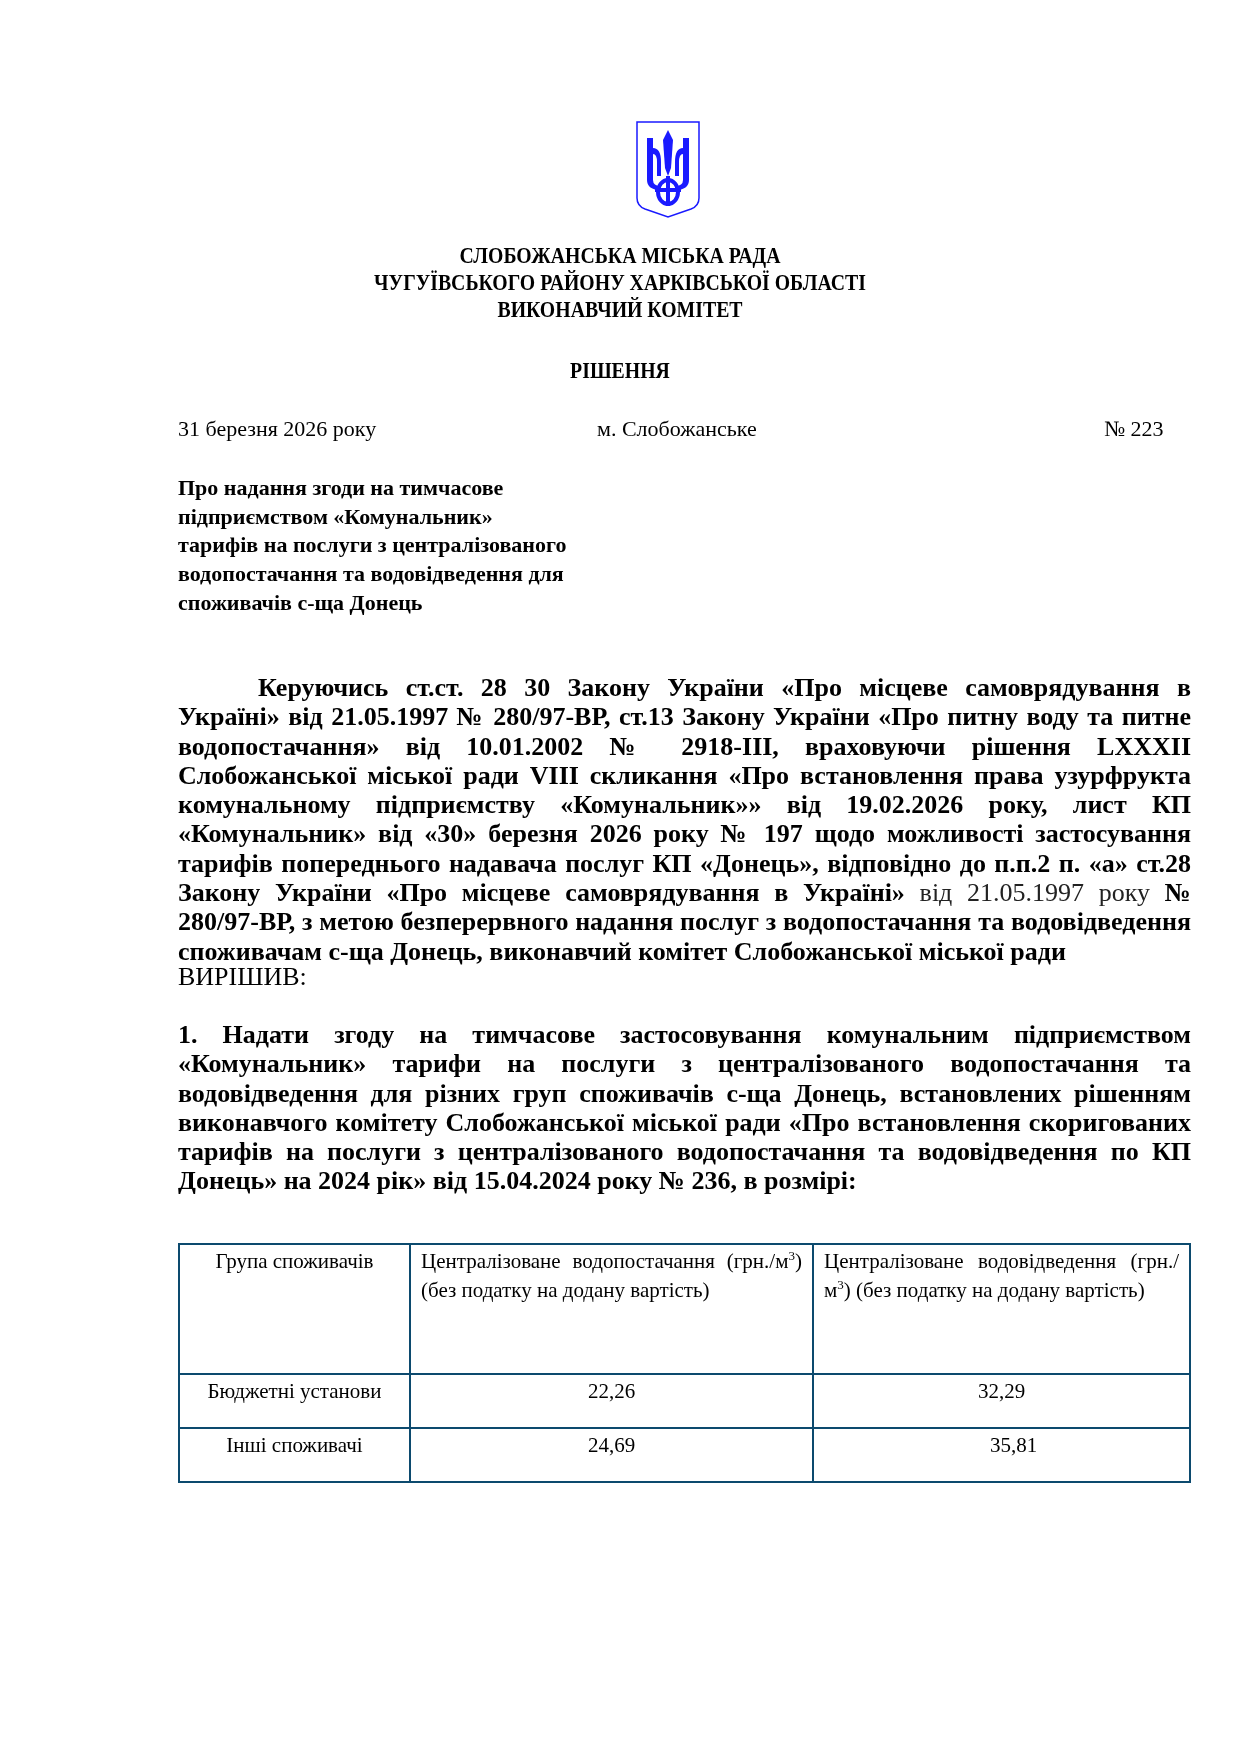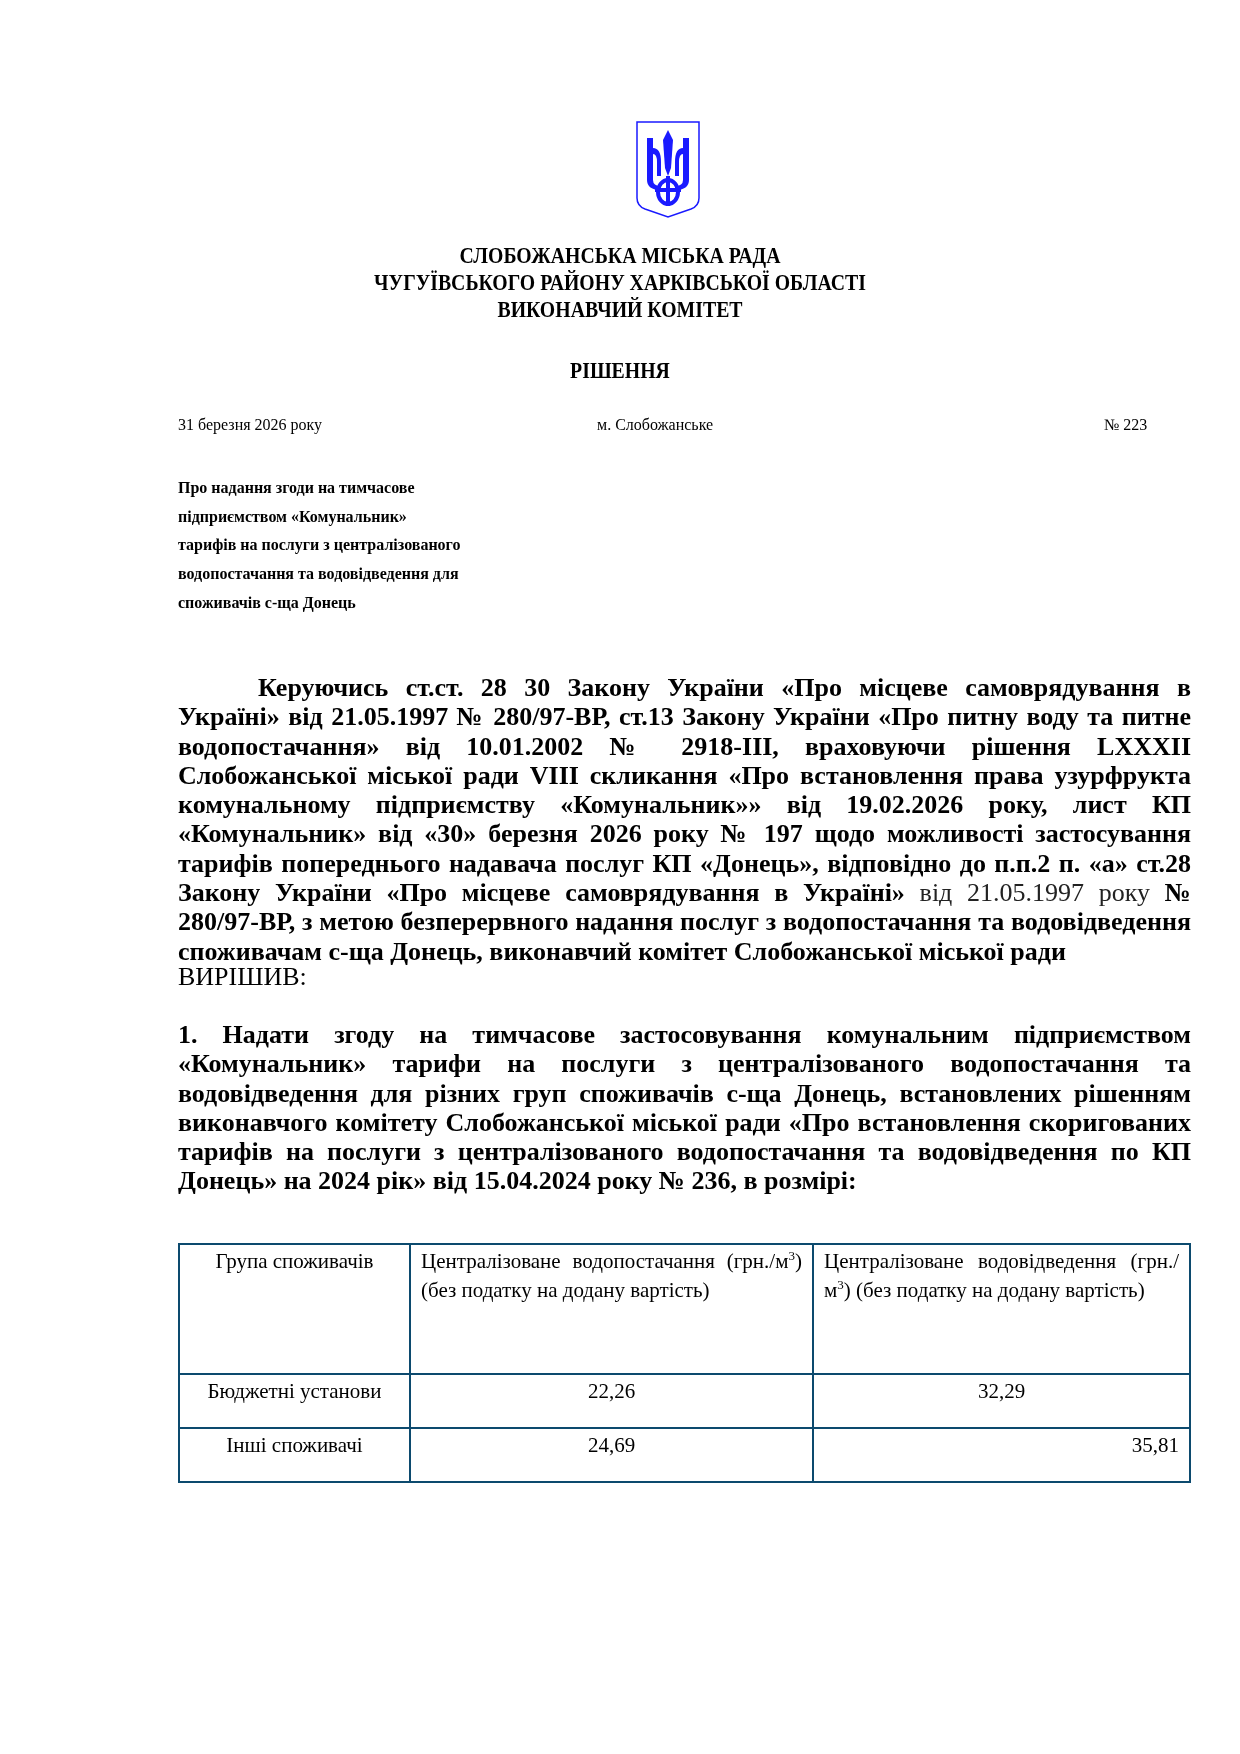--- a/index.html
+++ b/index.html
@@ -3,22 +3,22 @@
 <meta charset="utf-8">
 <style>
   html, body { margin:0; padding:0; background:#ffffff; }
   body { width:1240px; height:1754px; position:relative; overflow:hidden;
          font-family:"Liberation Serif", "DejaVu Serif", serif; color:#000; }
   .abs { position:absolute; }
   .coat { left:633px; top:118px; width:70px; height:100px; }
   .hdr { left:0; width:1240px; text-align:center; font-weight:bold; font-size:23px;
          transform:scaleX(0.86); transform-origin:center; letter-spacing:0; line-height:27px; }
   .title-decision { left:0; width:1240px; text-align:center; font-weight:bold; font-size:23px; transform:scaleX(0.86); }
-  .meta { top:416px; font-size:16px; }
-  .subject { left:178px; top:474px; width:520px; font-weight:bold; font-size:16px; line-height:28.7px; white-space:nowrap; }
+  .meta { top:416px; font-size:22px; }
+  .subject { left:178px; top:474px; width:520px; font-weight:bold; font-size:22px; line-height:28.7px; white-space:nowrap; }
   .para { left:178px; width:1013px; font-size:26px; line-height:29.3px; text-align:justify; }
   .indent { text-indent:80px; }
   .lighter { font-weight:normal; color:#222; }
   .bold { font-weight:bold; }
   table.tariffs { position:absolute; left:178px; top:1243px; width:1013px; border-collapse:collapse; font-size:21px; }
   table.tariffs td { border:2px solid #0c4a6e; vertical-align:top; padding:2px 10px 0 10px; line-height:29px; }
   td.c1 { width:209px; text-align:center; }
   td.c2 { width:381px; text-align:justify; }
   td.c3 { text-align:justify; }
   tr.head td { height:126px; }
@@ -76,16 +76,16 @@
     <td class="c3"><span>Централізоване водовідведення (грн./м</span><sup>3</sup><span>) (без податку на додану вартість)</span></td>
   </tr>
   <tr class="row">
     <td class="c1">Бюджетні установи</td>
     <td class="c2" style="text-align:center;margin-left:22px;">22,26</td>
     <td class="c3" style="text-align:center;margin-top:41px;">32,29</td>
   </tr>
   <tr class="row">
     <td class="c1">Інші споживачі</td>
     <td class="c2" style="text-align:center;">24,69</td>
-    <td class="c3" style="text-align:right;padding-left:34px;">35,81</td>
+    <td class="c3" style="text-align:center;padding-left:34px;">35,81</td>
   </tr>
 </tbody>
   </table>
 
 </body></html>

